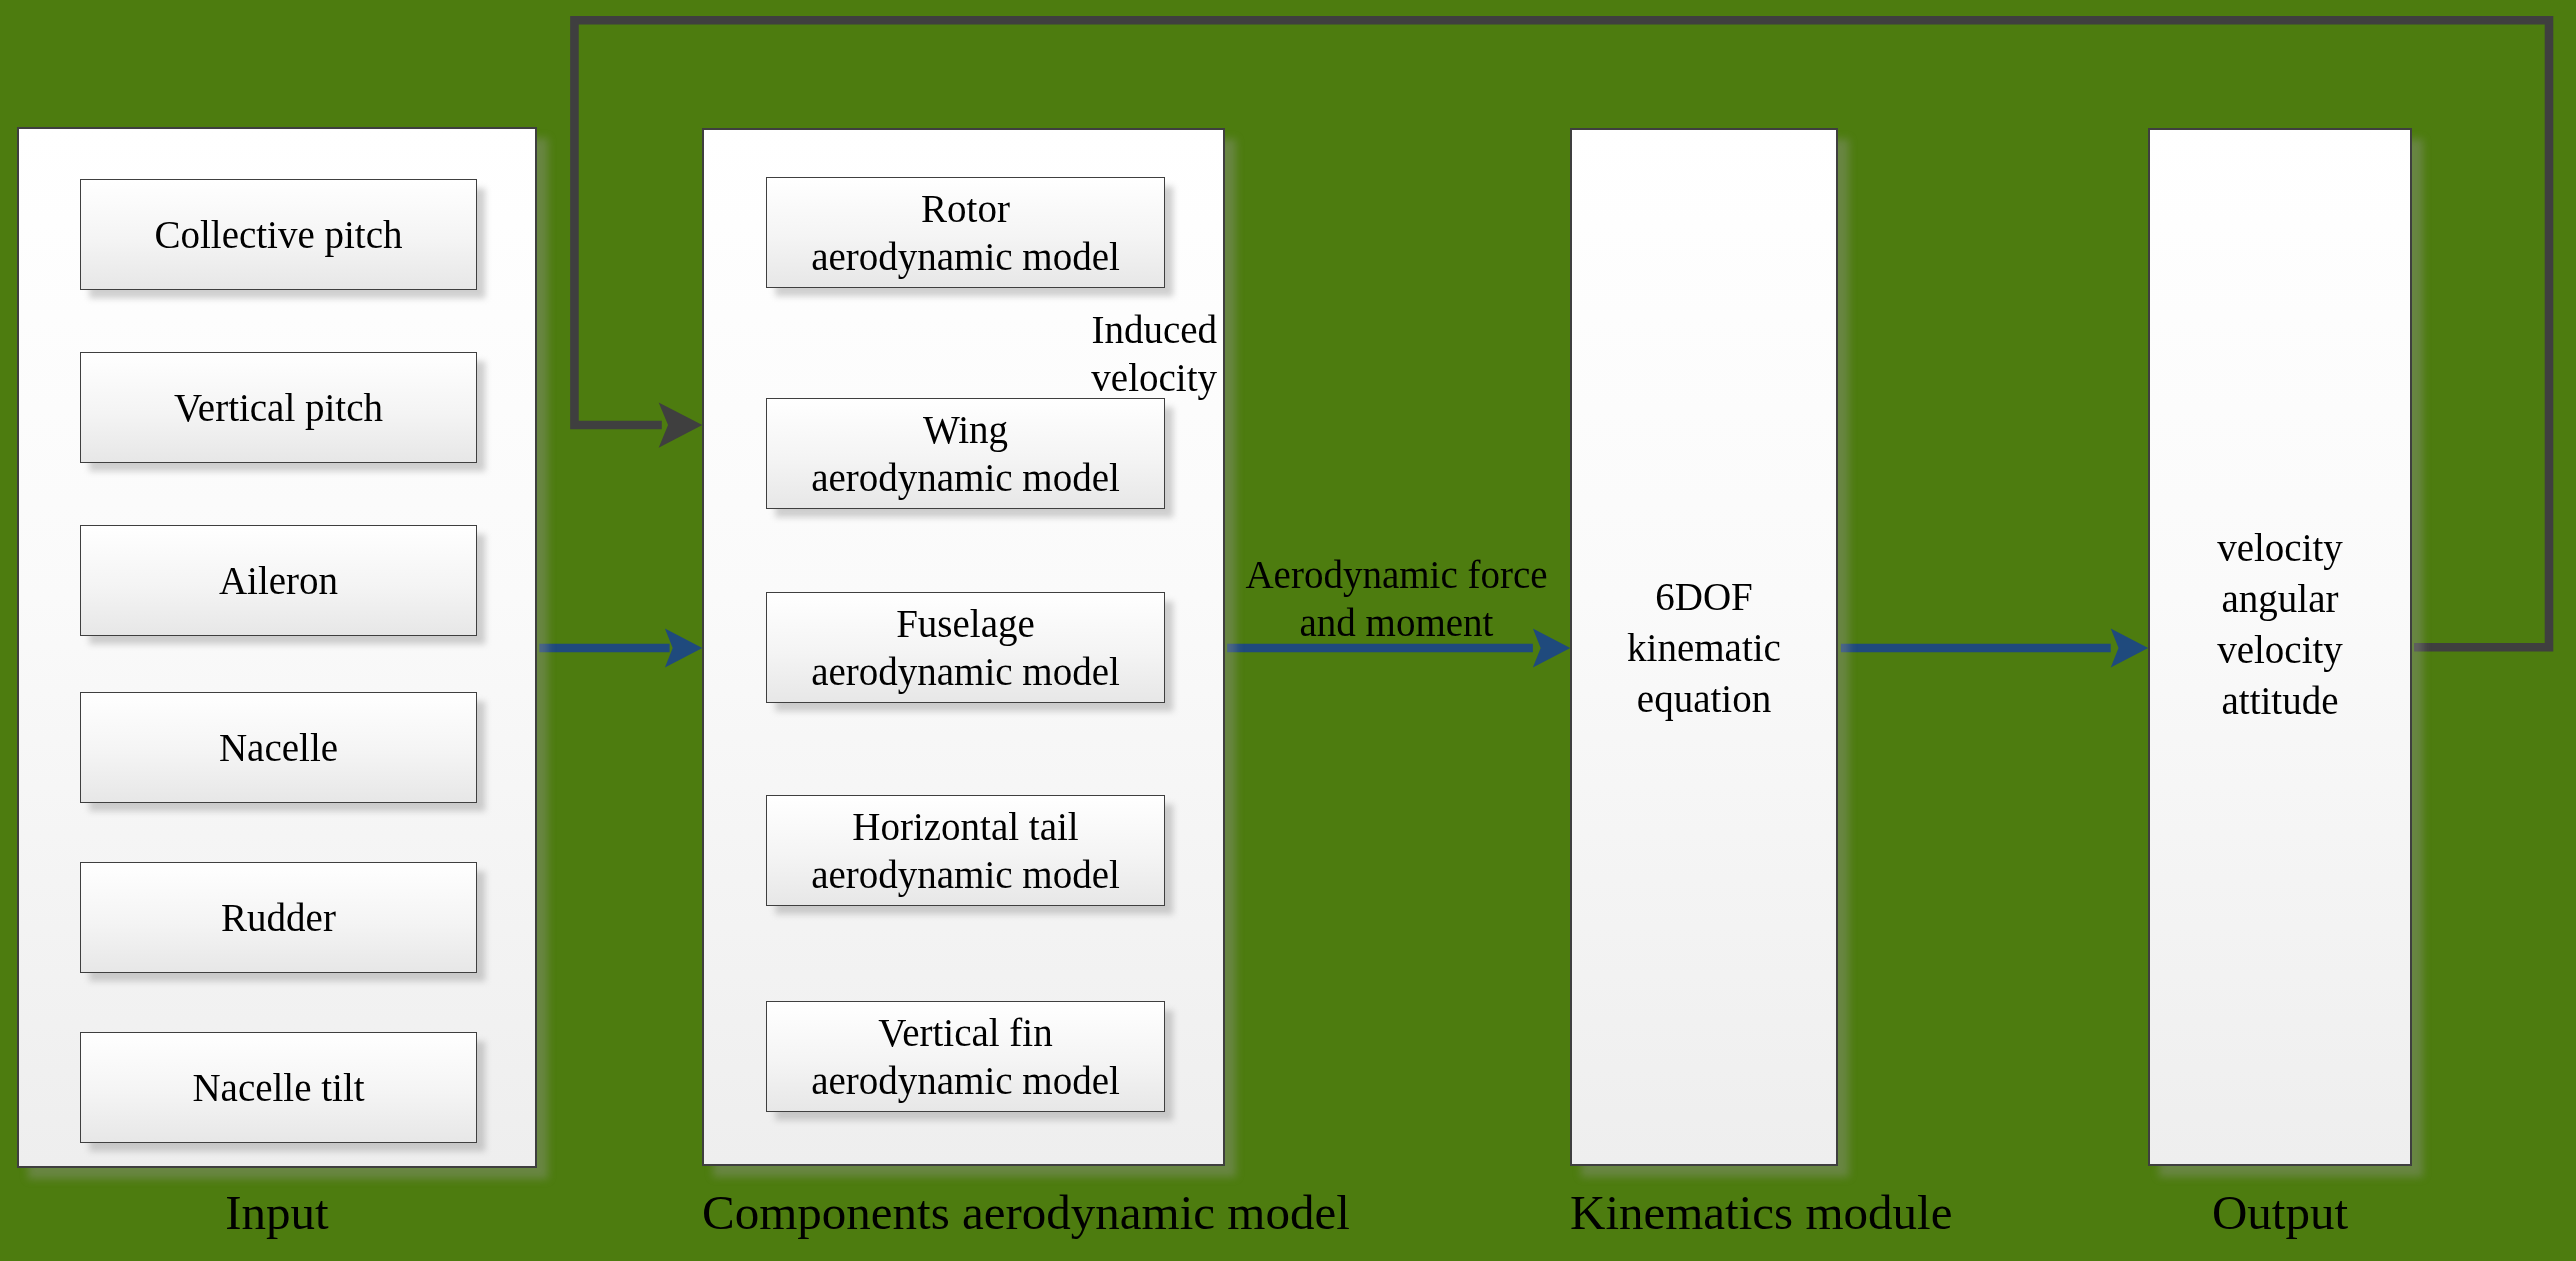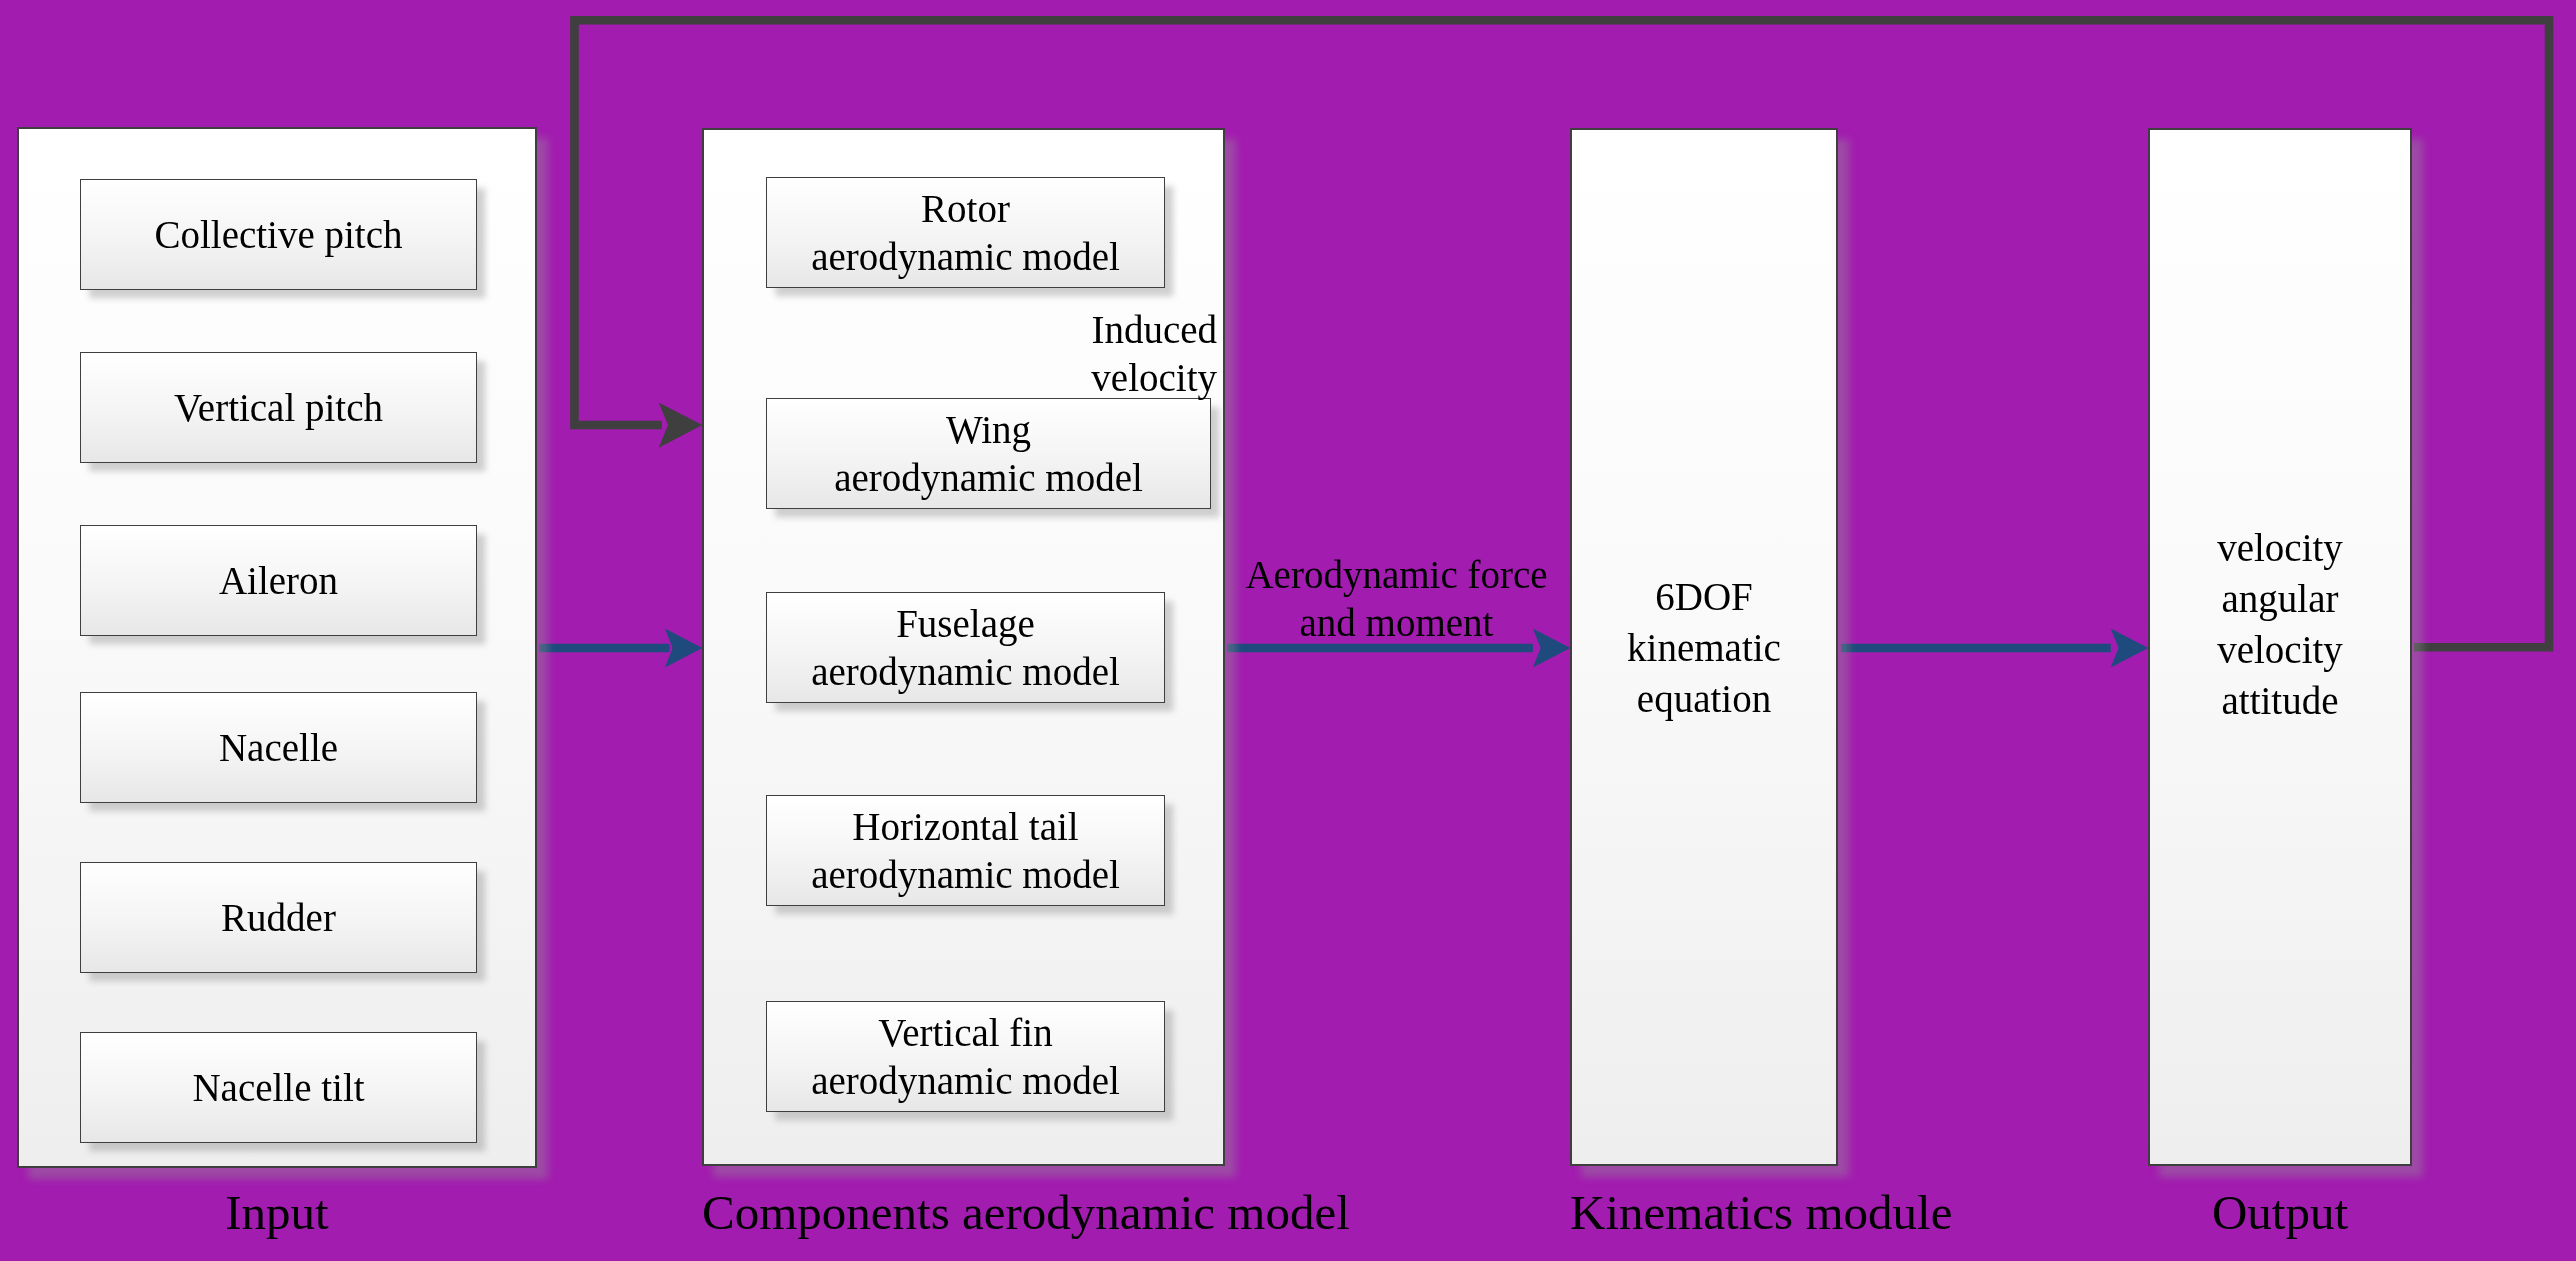--- a/index.html
+++ b/index.html
@@ -1,19 +1,19 @@
 <!DOCTYPE html>
 <html style="--arrow-blue: #1f4a7d; --line-dark: #3f3f3f;font-size:12.5px"><head>
 <meta charset="utf-8">
 <style>
   html,body{margin:0;padding:0;background:#ffffff;}
   .canvas{
     position:relative;
     width:2576px;height:1261px;
-    background:#a21caf;
+    background:#4d7c0f;
     font-family:"Liberation Serif","DejaVu Serif",serif;
     color:#000;
     overflow:hidden;
   }
   .wires{position:absolute;left:0;top:0;width:2576px;height:1261px;}
   .dark-line{stroke:var(--line-dark,#3f3f3f);fill:none;}
   .dark-head{fill:var(--line-dark,#3f3f3f);stroke:none;}
   .blue-line{stroke:var(--arrow-blue,#1f4a7d);fill:none;}
   .blue-head{fill:var(--arrow-blue,#1f4a7d);stroke:none;}
 
@@ -99,21 +99,21 @@
       <span>Nacelle tilt</span>
     </div>
   </div>
   <div class="caption" style="left:17px;width:520px;top:1189px;">Input</div>
 
   <div class="container" style="left:702px;top:128px;width:523px;height:1038px;">
     <div class="box" style="left:62px;top:47px;width:399px;height:111px;">
       <span>Rotor</span>
       <span>aerodynamic model</span>
     </div>
-    <div class="box" style="left:62px;top:268px;width:445px;height:111px;">
+    <div class="box" style="left:62px;top:268px;width:399px;height:111px;">
       <span>Wing</span>
       <span>aerodynamic model</span>
     </div>
     <div class="box" style="left:62px;top:462px;width:399px;height:111px;">
       <span>Fuselage</span>
       <span>aerodynamic model</span>
     </div>
     <div class="box" style="left:62px;top:665px;width:399px;height:111px;">
       <span>Horizontal tail</span>
       <span>aerodynamic model</span>

